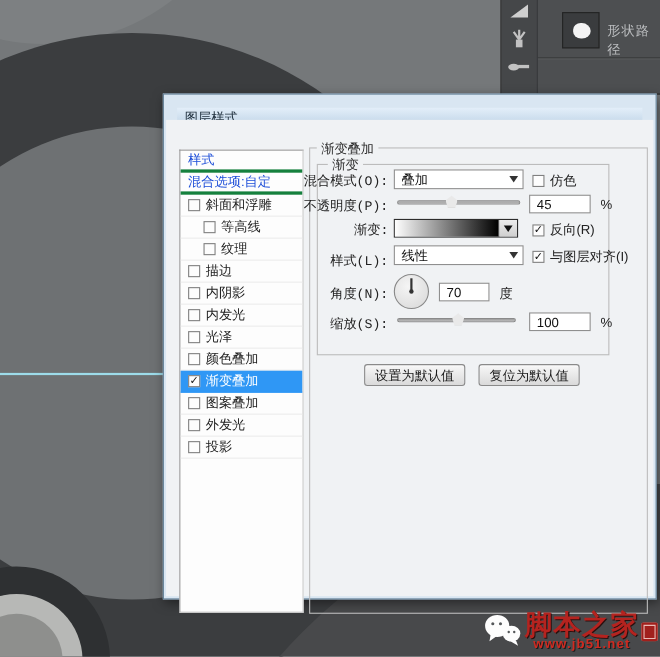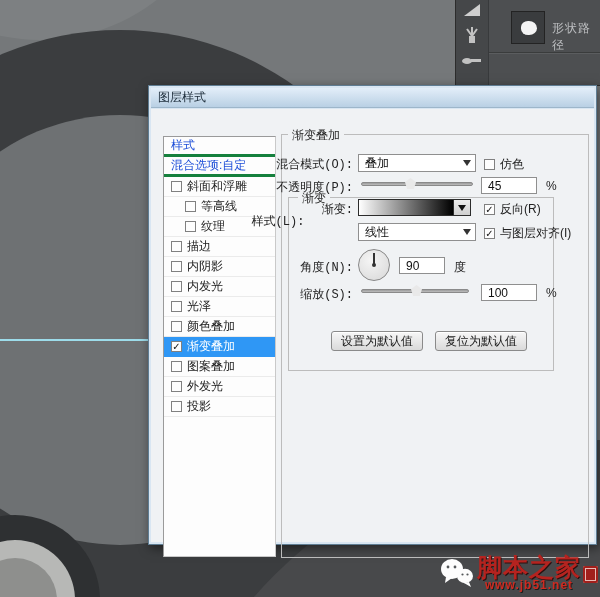--- a/index.html
+++ b/index.html
@@ -26,42 +26,42 @@
                 display:flex; flex-direction:column; align-items:center; gap:8px; padding-top:2px; }
   .tool-strip svg { display:block; }
   .ps-thumb { position:absolute; left:55px; top:11px; width:34px; height:33px; background:#3a3c3e; border:1px solid #232323; }
   .ps-thumb .blob { position:absolute; left:9px; top:9px; width:16px; height:14px; background:#f4f4f4; border-radius:46% 54% 52% 48%; }
   .ps-shape-label { position:absolute; left:96px; top:20px; color:#bcbec0; font-size:12px; letter-spacing:1px; }
   .ps-div { position:absolute; left:33px; right:0; top:52px; height:1px; background:#3a3c3c; box-shadow:0 1px 0 #5b5d5f; }
   .ps-density { position:absolute; left:57px; top:62px; color:#8f9193; font-size:11px;margin-top:36px; }
 
   
   .dialog { position:absolute; left:148px; top:85px; width:449px; height:460px; z-index:3;
-            background:#d9e6f2; border:1px solid #5f7d93; box-shadow:2px 3px 10px rgba(0,0,0,.5); padding:2px; }
+            background:#d9e6f2; border:1px solid #5f7d93; box-shadow:2px 3px 10px rgba(0,0,0,.5); padding:12px; }
   .titlebar { height:20px; background:linear-gradient(#e3eef9,#b9d0e4); border-bottom:1px solid #9db6ca;
               display:flex; align-items:center; padding-left:7px; color:#20303e; font-size:12px; }
   .dlg-body { position:absolute; left:2px; top:23px; right:2px; bottom:2px; background:#f0f2f4; }
 
   
   .styles-panel { position:absolute; left:12px; top:27px; width:113px; height:421px; background:#fdfdfd;
                   border:1px solid #9a9a9a; border-right-color:#c9c9c9; border-bottom-color:#c9c9c9; overflow:hidden; }
   .s-row { height:20px; display:flex; align-items:center; padding-left:7px; border-bottom:1px solid #ebebeb; }
   .s-head { border-bottom:3px solid #15803d; color:#1d4ed8; }
   .style-item { gap:5px; }
   .style-item.indent { padding-left:21px;text-align:center; }
   .style-item.selected { background:#2f97f5; border-bottom-color:#2f97f5; }
   .style-item.selected .s-lbl { color:#fff; }
   .cb { width:11px; height:11px; background:#fdfdfd; border:1px solid #808080; flex:0 0 11px;
         font-size:10px; line-height:9px; text-align:center; color:#111; }
   .cb.checked { color:#111; }
 
   
   .gbox { position:absolute; border:1px solid #bcbcbc; }
   .outer-box { left:130px; top:25px; width:308px; height:424px; }
-  .inner-box { left:137px; top:40px; width:266px; height:174px;margin-top:48px; }
+  .inner-box { left:137px; top:40px; width:266px; height:174px; }
   .legend { position:absolute; top:-8px; background:#f0f2f4; padding:0 4px; color:#2a2a2a; }
   .legend.l-outer { left:6px; }
   .legend.l-inner { left:9px; }
 
   .flabel { position:absolute; width:150px; text-align:right; color:#222;font-family:Liberation Mono, monospace; }
   .funit  { position:absolute; color:#222; }
 
   .dropdown { position:absolute; height:18px; background:#fff; border:1px solid #8f8f8f; display:flex;
               align-items:center; padding-left:6px; color:#111; }
   .dropdown .arr { position:absolute; right:4px; top:5px; width:0; height:0;
@@ -90,21 +90,21 @@
   .dial .needle { position:absolute; left:14px; top:3px; width:2px; height:13px; background:#333; }
   .dial .dot { position:absolute; left:13px; top:13px; width:4px; height:4px; background:#333; border-radius:50%; }
 
   .ps-btn { position:absolute; height:20px; width:92px; background:linear-gradient(#f7f7f7,#dadada);
             border:1px solid #8a8a8a; border-radius:3px; box-shadow:inset 0 1px 0 #fff;
             color:#1a1a1a; font-size:12px; text-align:center; line-height:18px; }
 
   
   .r1 { top:45px; } .r2 { top:68px; } .r3 { top:90px; } .r4 { top:114px; } .r6 { top:175px; }
   .lab1 { left:52px; top:47px; } .lab2 { left:52px; top:70px; } .lab3 { left:52px; top:92px; }
-  .lab4 { left:52px; top:104px;text-align:center; } .lab5 { left:52px; top:150px; } .lab6 { left:52px; top:177px; }
+  .lab4 { left:52px; top:120px; } .lab5 { left:52px; top:150px; } .lab6 { left:52px; top:177px; }
 
   
   .watermark { position:absolute; right:2px; bottom:4px; z-index:4; display:flex; align-items:flex-start; }
   .wm-wechat-label { color:#e8e9eb; font-size:19px; letter-spacing:2px; margin:7px 0 0 6px; text-shadow:0 1px 2px rgba(0,0,0,.4); }
   .wm-site { margin-left:2px; text-align:center; }
   .wm-site-name { font-family:"DejaVu Serif","Liberation Serif",serif; font-weight:bold; color:#b5231f;
                   font-size:25px; letter-spacing:1px; line-height:24px; text-shadow:1px 1px 0 #29100f; }
   .wm-site-url { color:#cf2a20; font-weight:bold; font-size:12px; letter-spacing:1px; margin-top:-2px;
                  text-shadow:1px 1px 0 #1d1d1d; }
   .wm-seal { width:15px; height:17px; background:#a1201c; border-radius:2px; margin:10px 0 0 2px;
@@ -265,21 +265,21 @@
       <div class="chk-row" style="left:333px; top:116px;">
         <span class="cb checked">✓</span>
         <span>与图层对齐(I)</span>
       </div>
 
       <div class="flabel lab5">角度(N):</div>
       <div class="dial" style="left:207px; top:140px;">
         <div class="needle"></div>
         <div class="dot"></div>
       </div>
-      <div class="numbox" style="left:248px; top:148px; width:46px;">90</div>
+      <div class="numbox" style="left:248px; top:148px; width:46px;">70</div>
       <div class="funit" style="left:303px; top:150px;">度</div>
 
       <div class="flabel lab6">缩放(S):</div>
       <div class="slider r6" style="left:210px; width:108px;">
         <div class="track"></div>
         <div class="thumb" style="left:50px;"></div>
       </div>
       <div class="numbox" style="left:330px; top:175px;">100</div>
       <div class="funit" style="left:395px; top:177px;">%</div>
 

